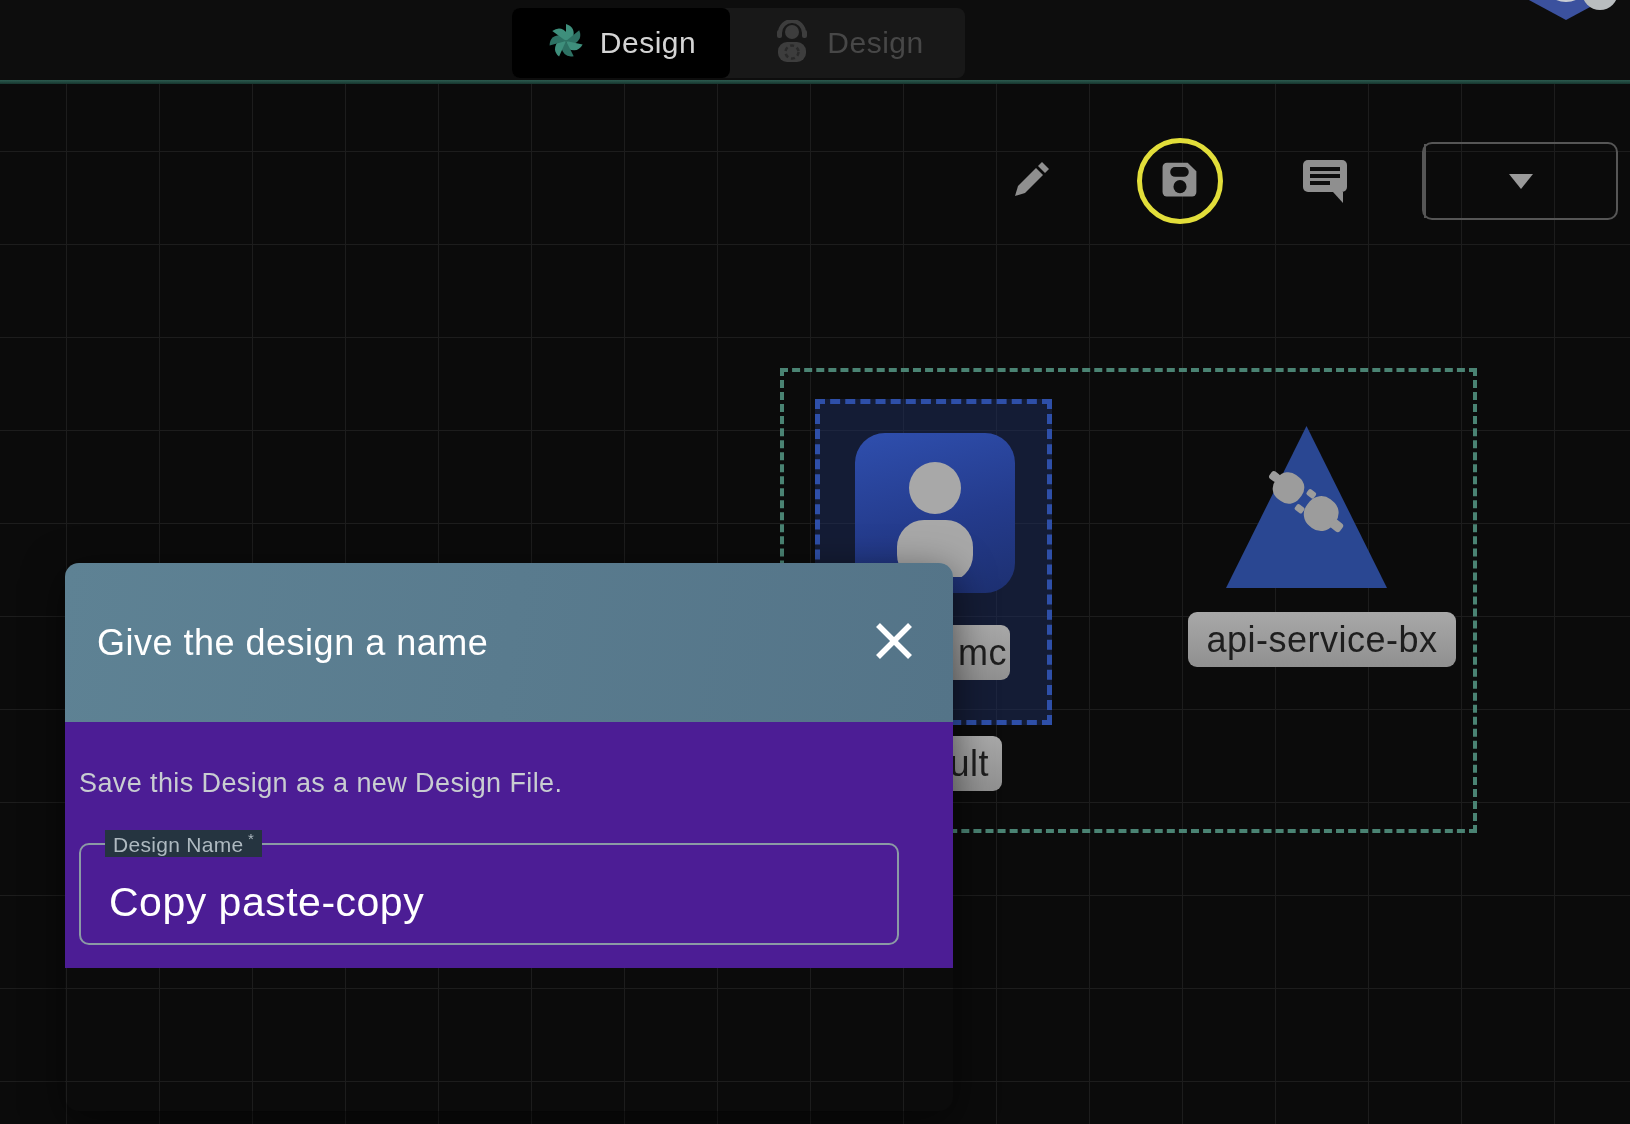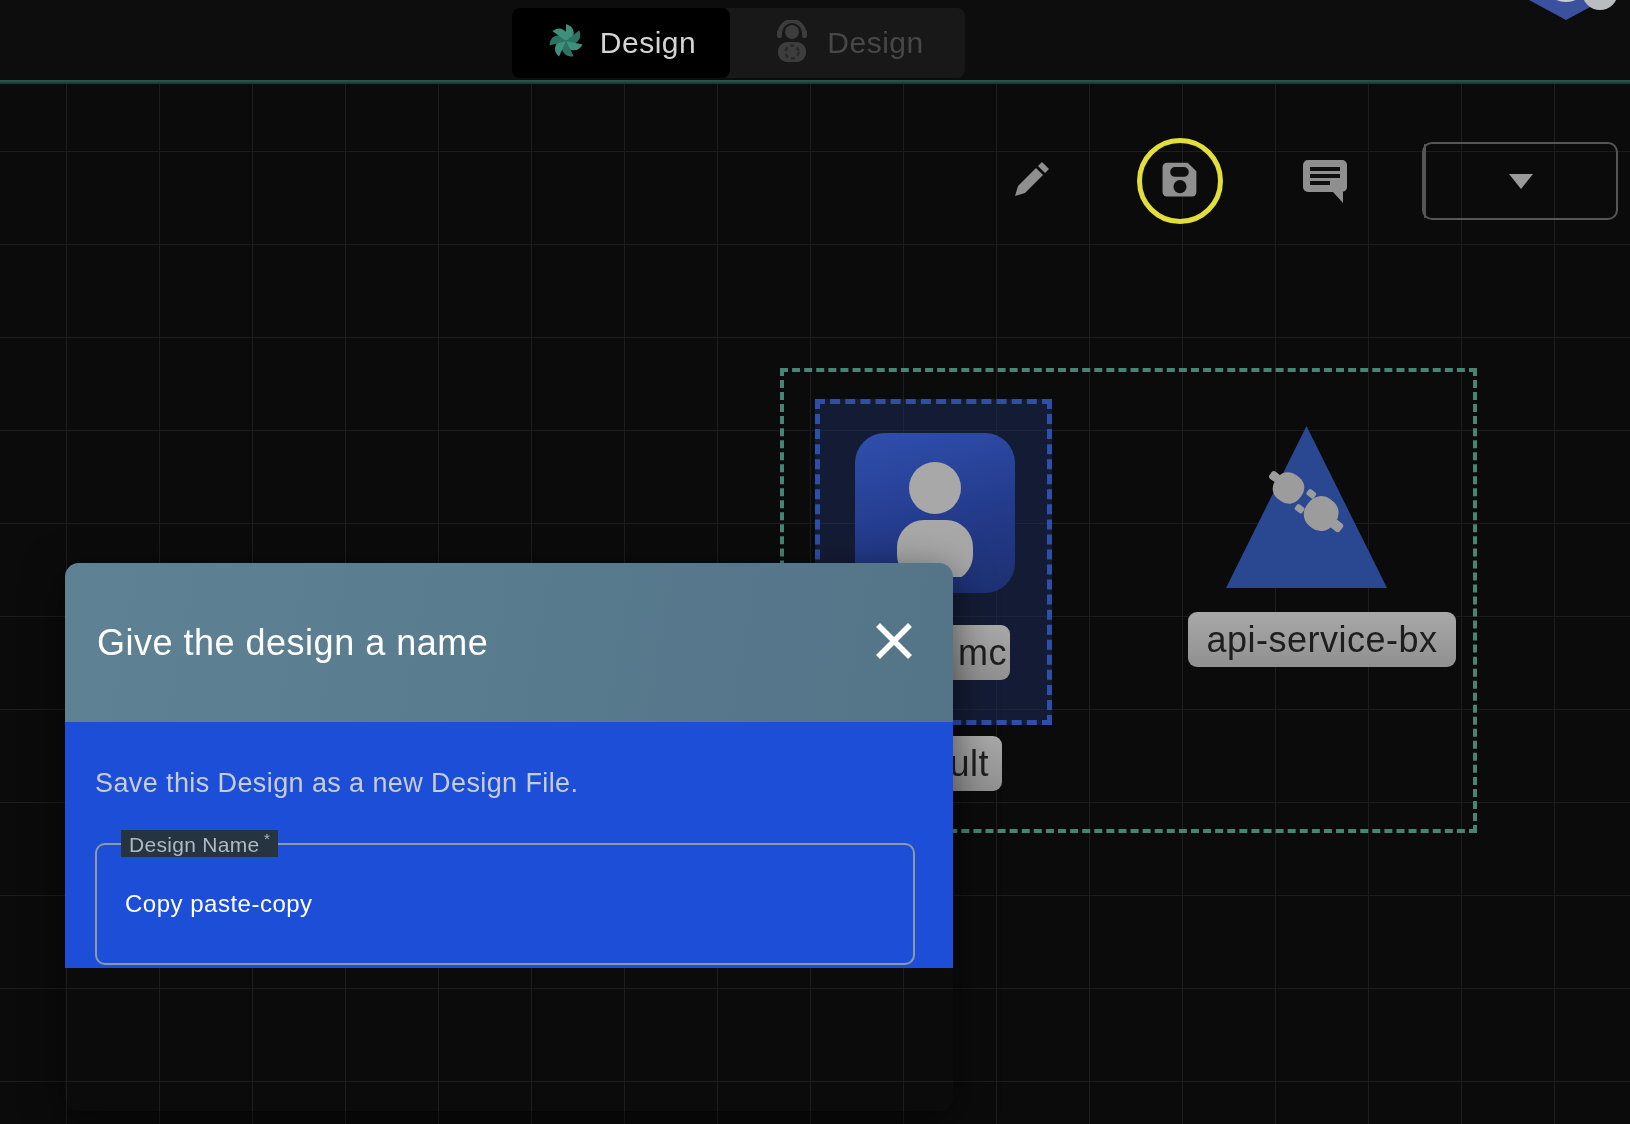--- a/index.html
+++ b/index.html
@@ -67,29 +67,29 @@
   #plug-icon-wrap { left:1258px; top:455px; width:96px; height:96px; z-index:3; }
 
   
   #modal { left:65px; top:531px; width:888px; height:548px; border-radius:14px; z-index:20;
     overflow:hidden; box-shadow:0 10px 40px rgba(0,0,0,.55);margin-top:32px; }
   #modal-header { height:159px; background:linear-gradient(100deg,#5e8294,#547488);
     display:flex; align-items:center; justify-content:space-between; padding:0 36px 0 32px; }
   #modal-title { color:#ffffff; font-size:36px; letter-spacing:.5px; }
   #modal-close { width:46px; height:46px; display:flex; align-items:center; justify-content:center;
     cursor:pointer; }
-  #modal-body { height:246px; background:#1d4ed8; padding:46px 34px 0 30px; }
+  #modal-body { height:246px; background:#4c1d95; padding:46px 34px 0 14px; }
   #modal-desc { color:#c8cdd1; font-size:27px; letter-spacing:.4px; }
-  #field { position:relative; margin-top:44px; width:820px; height:122px;
+  #field { position:relative; margin-top:44px; width:820px; height:102px;
     border:2px solid #8b9aa5; border-radius:10px; }
   #field-label { position:absolute; left:24px; top:-15px; background:#253440; padding:0 8px;
     color:#aeb9c0; font-size:21px; letter-spacing:.3px; }
   #field-label sup { font-size:15px; }
-  #field input { position:absolute; left:28px; top:0; width:760px; height:100%; background:transparent;
-    border:none; outline:none; color:#ffffff; font-size:24px; letter-spacing:.5px;
+  #field input { position:absolute; left:28px; top:8px; width:760px; height:100%; background:transparent;
+    border:none; outline:none; color:#ffffff; font-size:41px; letter-spacing:.5px;
     font-family:"Liberation Sans","DejaVu Sans",sans-serif; }
   #modal-footer { height:143px; background:linear-gradient(100deg,#5a7d90,#527187);
     display:flex; align-items:center; justify-content:flex-end; gap:33px; padding-right:31px; }
   #cancel-button { width:163px; height:77px; border:2px solid #ffffff; border-radius:9px;
     background:transparent; color:#ffffff; font-size:30px; display:flex; align-items:center;
     justify-content:center; cursor:pointer; letter-spacing:.5px; }
   #save-button { width:137px; height:77px; border:none; border-radius:9px; background:#4db3a0;
     color:#ffffff; font-size:30px; display:flex; align-items:center; justify-content:center;
     cursor:pointer; letter-spacing:.5px; }
 </style>

